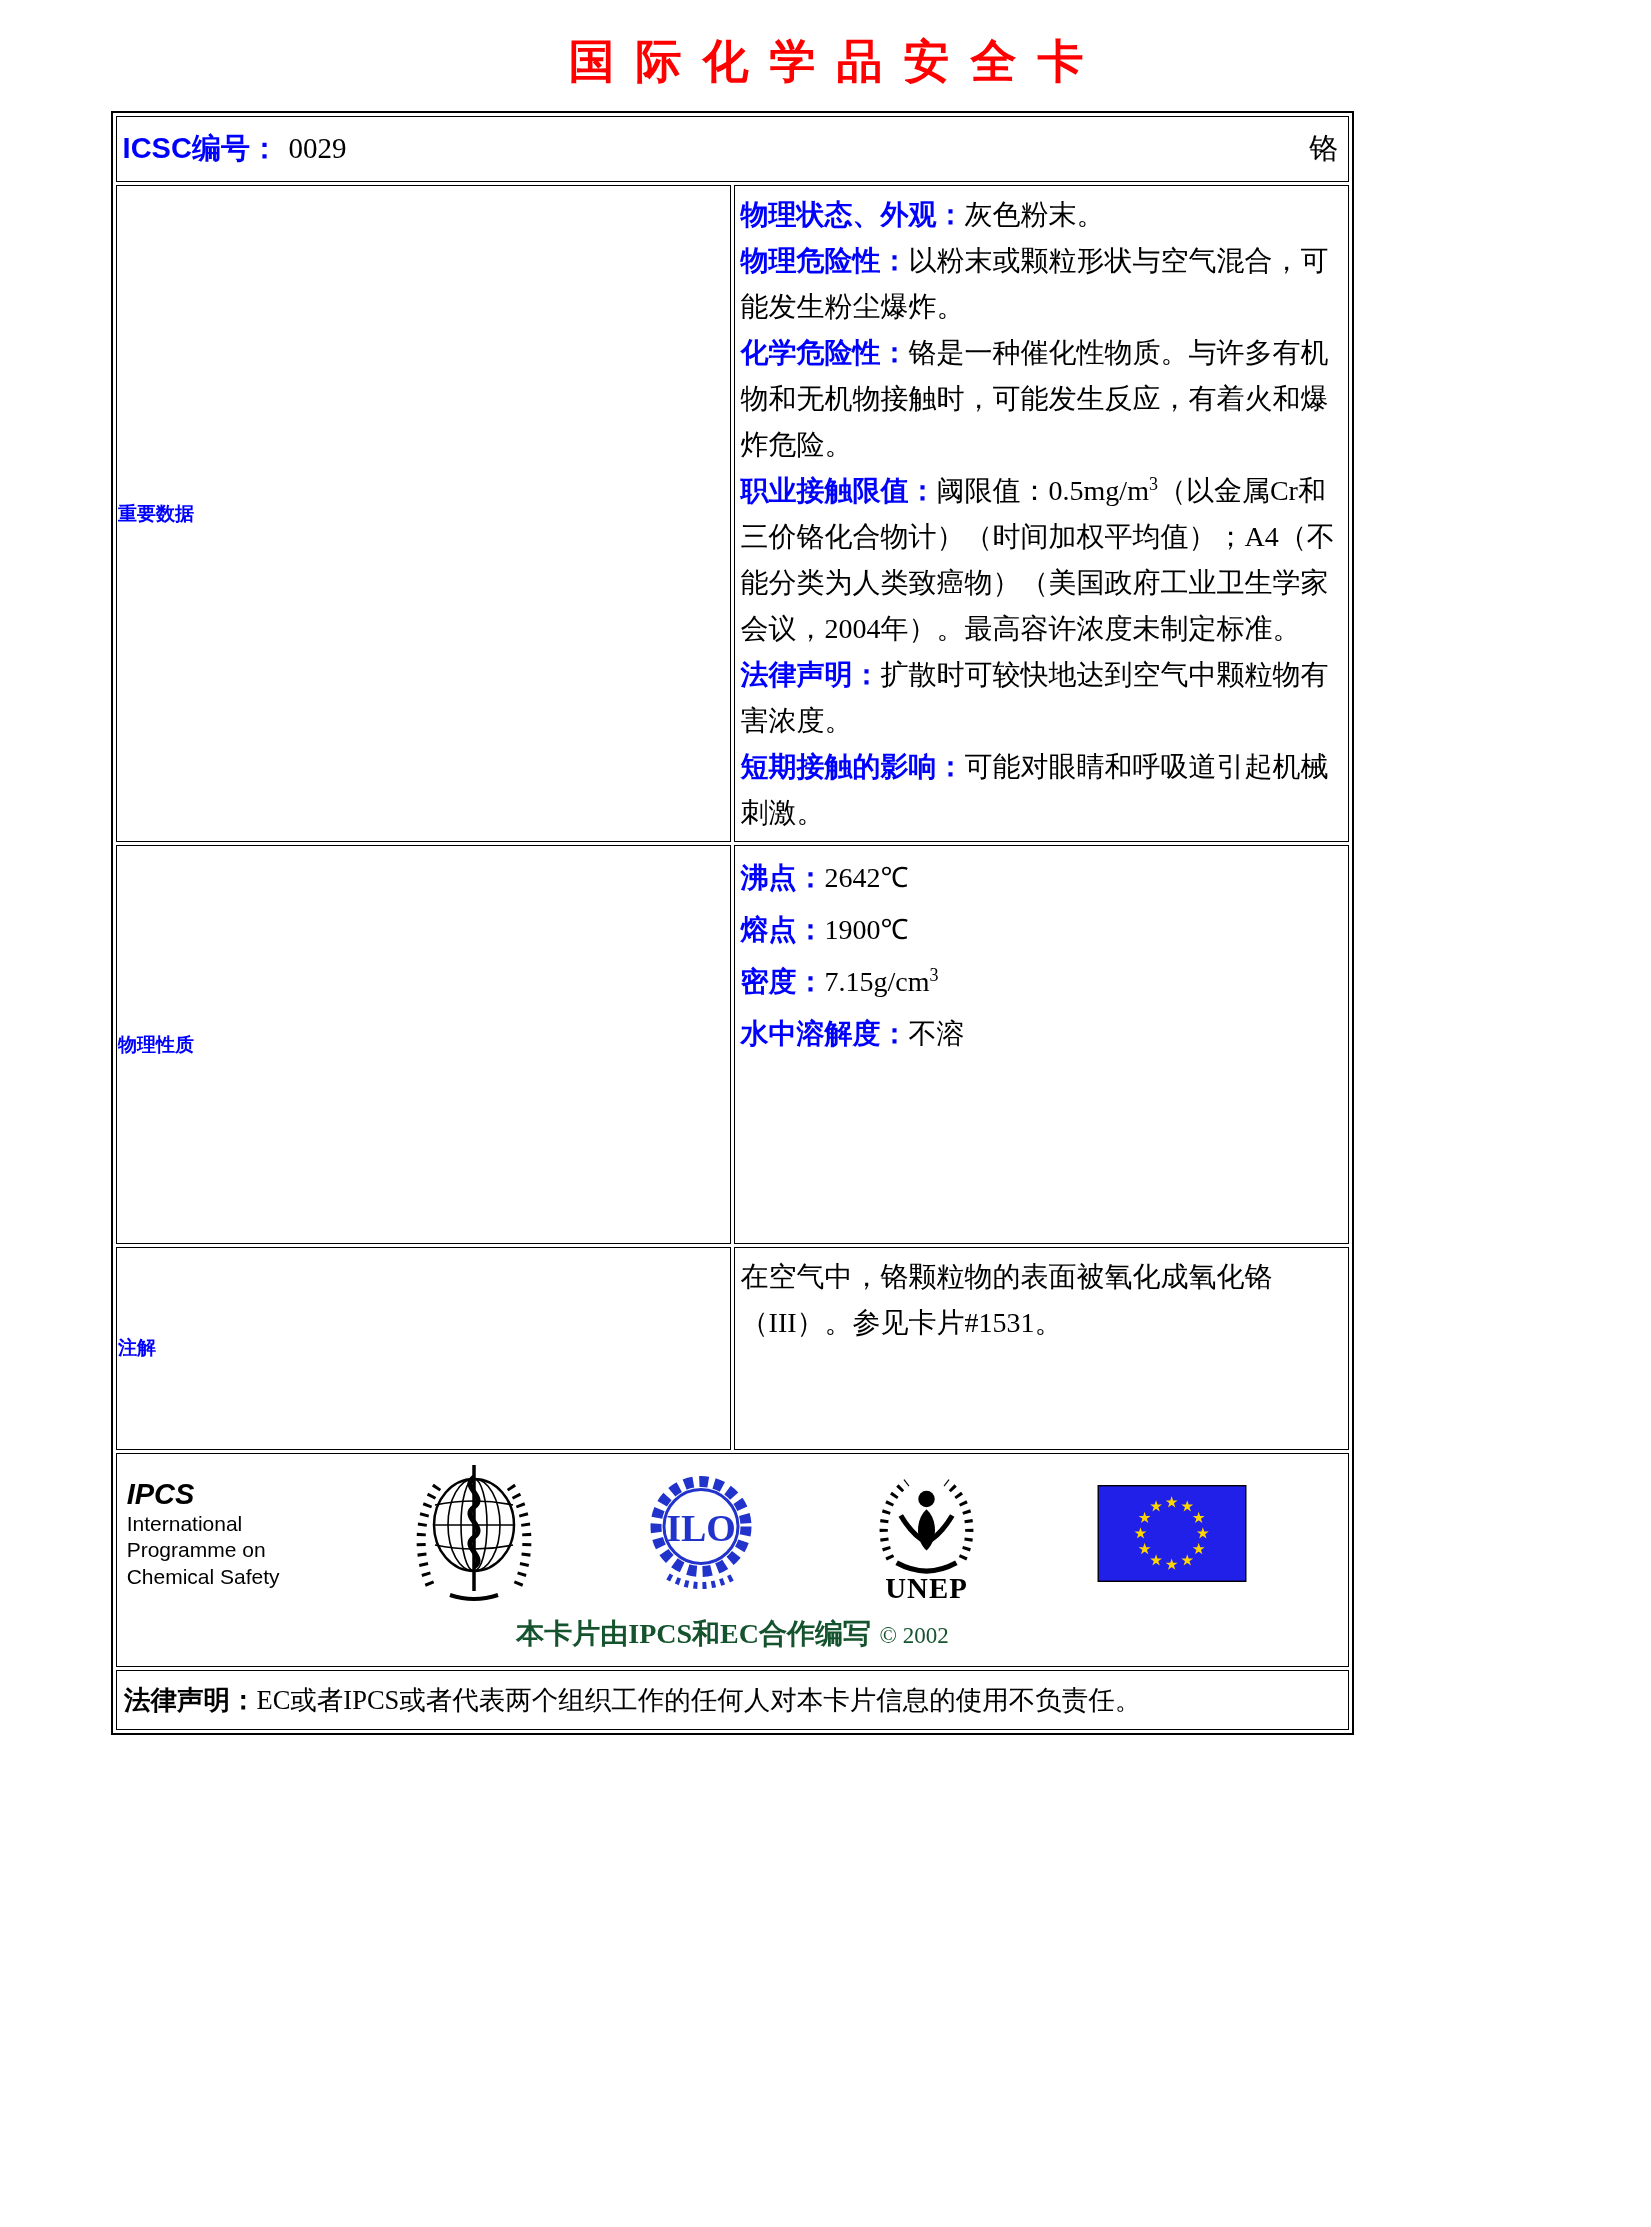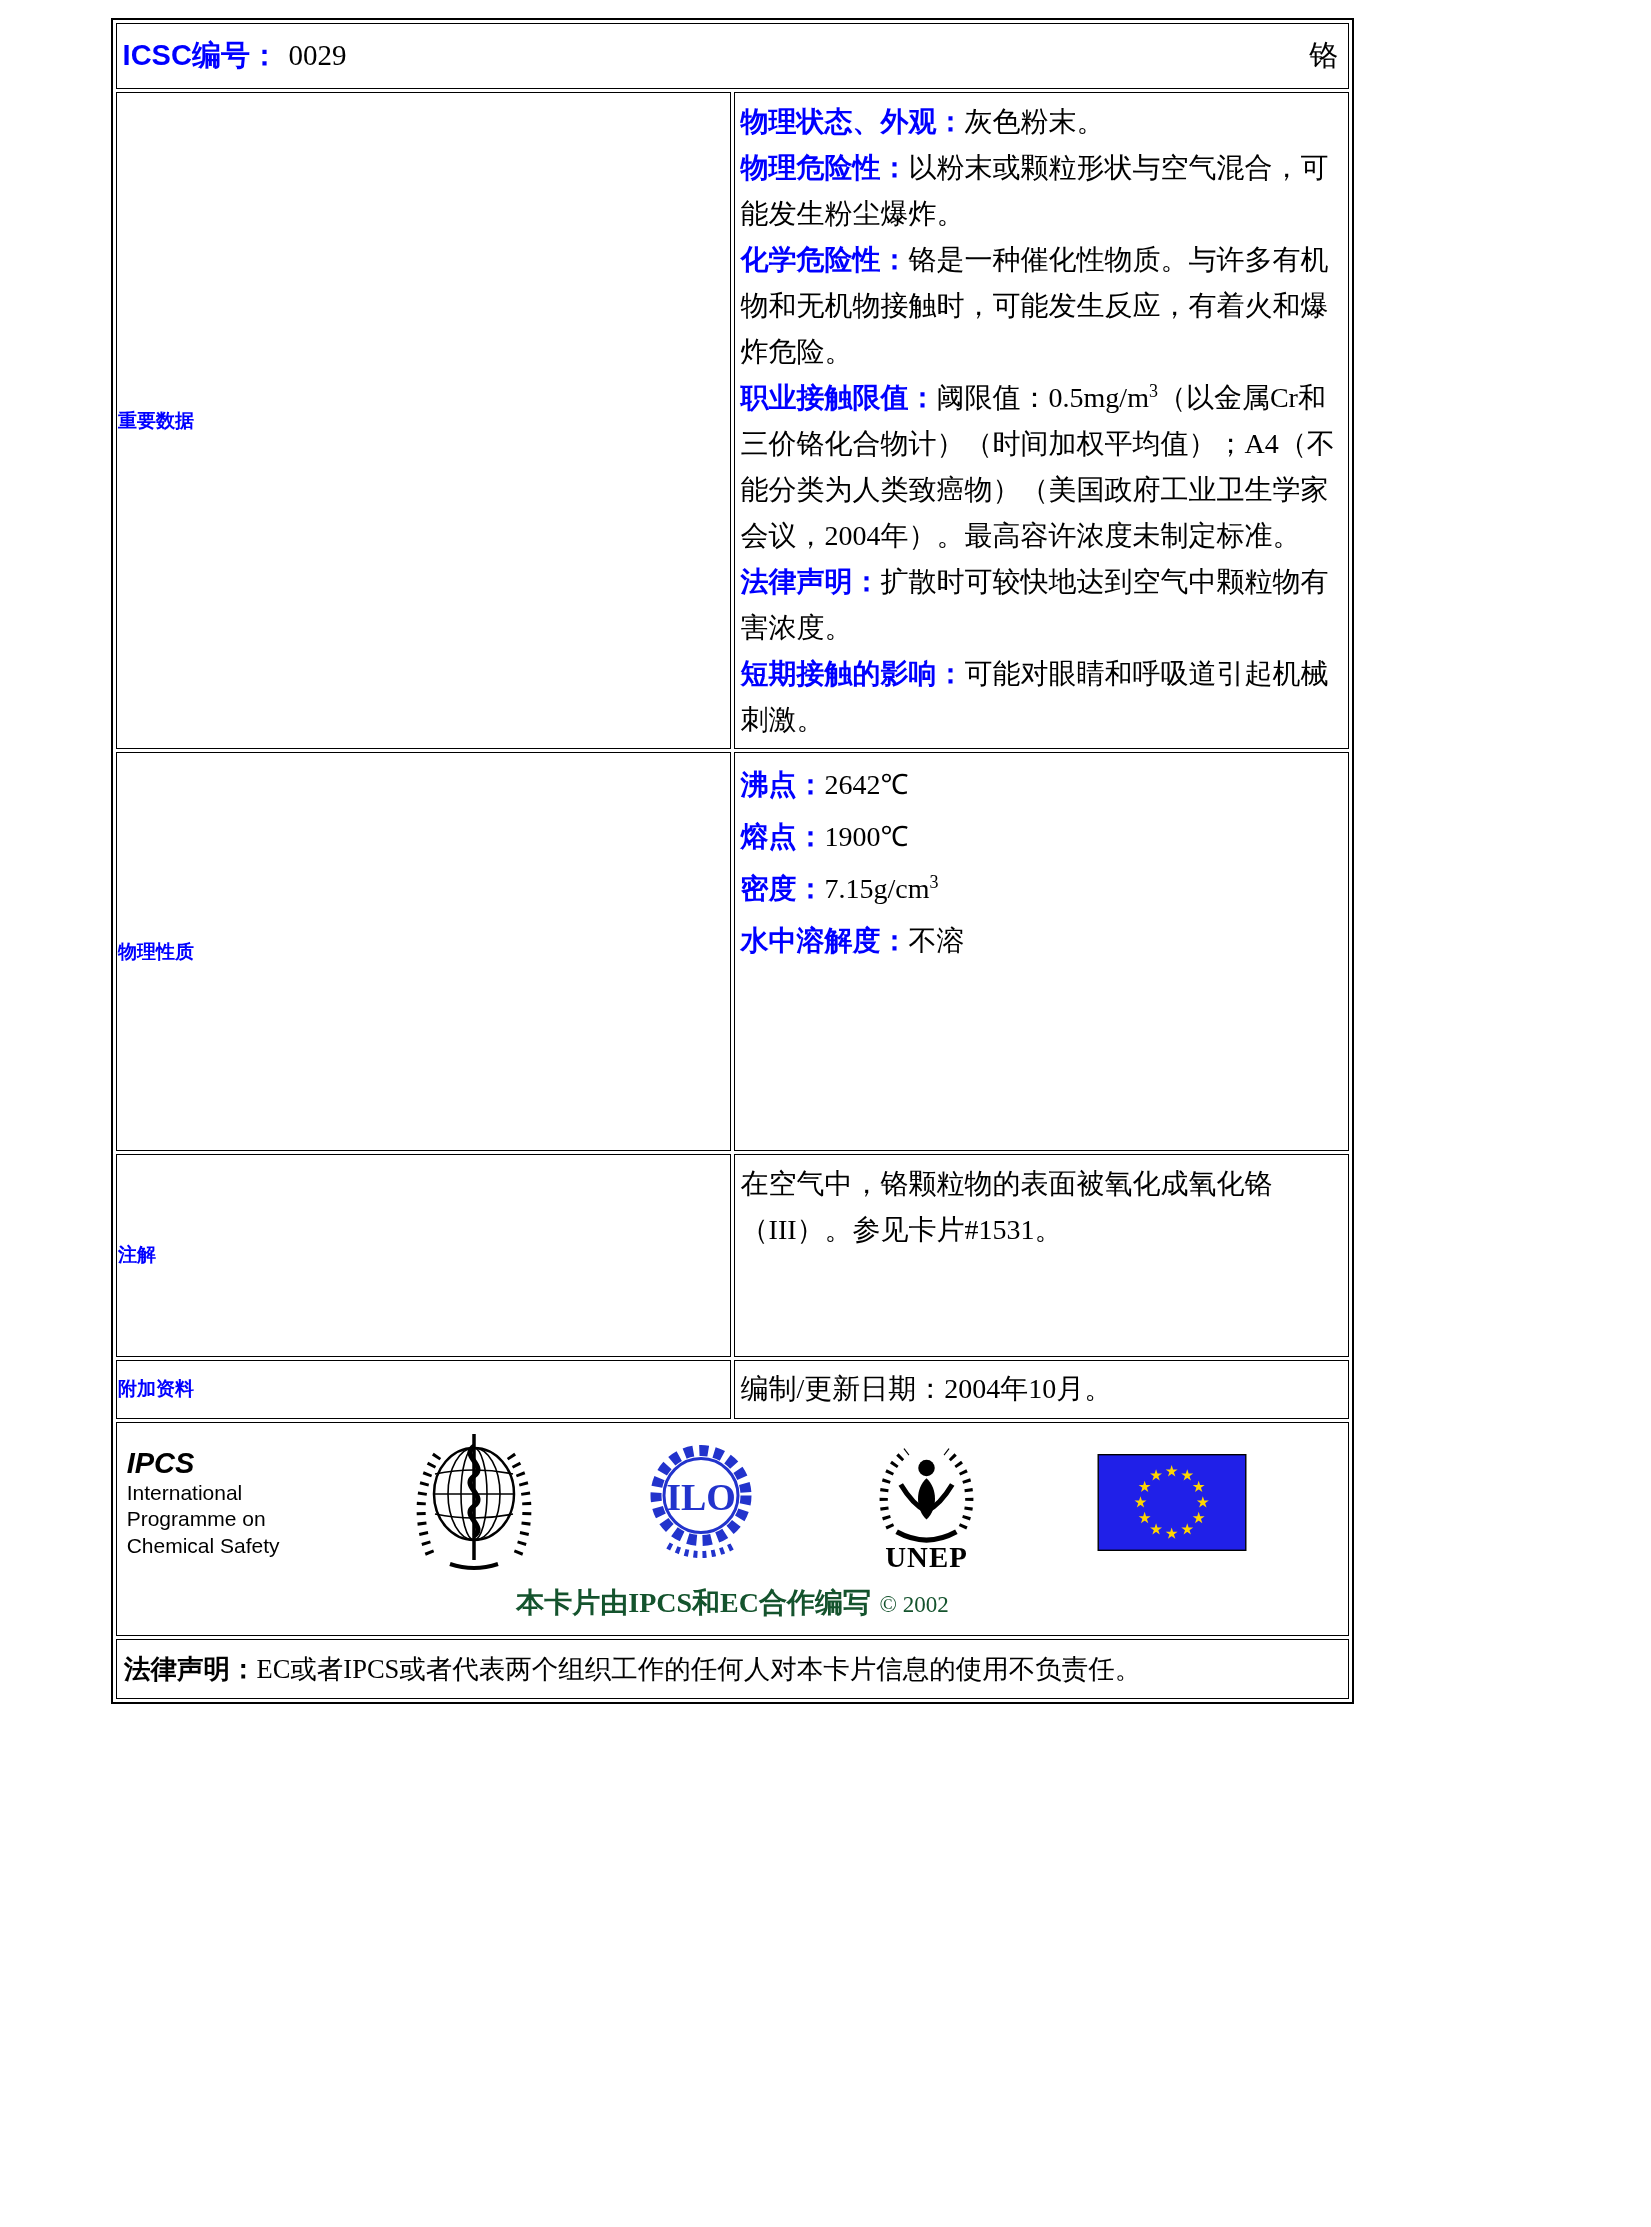--- a/index.html
+++ b/index.html
@@ -66,20 +66,21 @@
   }
   .coop-copy { font-size:23px; font-weight:normal; margin-left:8.4px; }
 
   svg text { font-family:"Liberation Serif", serif; }
 </style>
 </head>
 <body>
 
 <div class="page">
 
+  <h1 class="title">国际化学品安全卡</h1>
 
   <table class="card">
 
     <tbody>
         <tr>
       <td colspan="2" class="header-cell">
         <div class="header-flex">
           <div>
             <span class="blue-label">ICSC编号：</span><span class="header-number">0029</span>
           </div>
@@ -131,26 +132,20 @@
     </tr>
 
 
     <tr>
       <td class="label-cell">注解</td>
       <td class="content-cell cell-notes">
         <span>在空气中，铬颗粒物的表面被氧化成氧化铬（III）。参见卡片#1531。</span>
       </td>
     </tr>
 
-    <tr>
-      <td class="label-cell">附加资料</td>
-      <td class="content-cell cell-additional">
-        <span>编制/更新日期：2004年10月。</span>
-      </td>
-    </tr>
 
     <tr>
       <td colspan="2" class="cell-logos">
         <div class="logos-flex">
           <div class="ipcs-block">
             <div class="ipcs-acronym">IPCS</div>
             <div class="ipcs-line">International</div>
             <div class="ipcs-line">Programme on</div>
             <div class="ipcs-line">Chemical Safety</div>
           </div>

